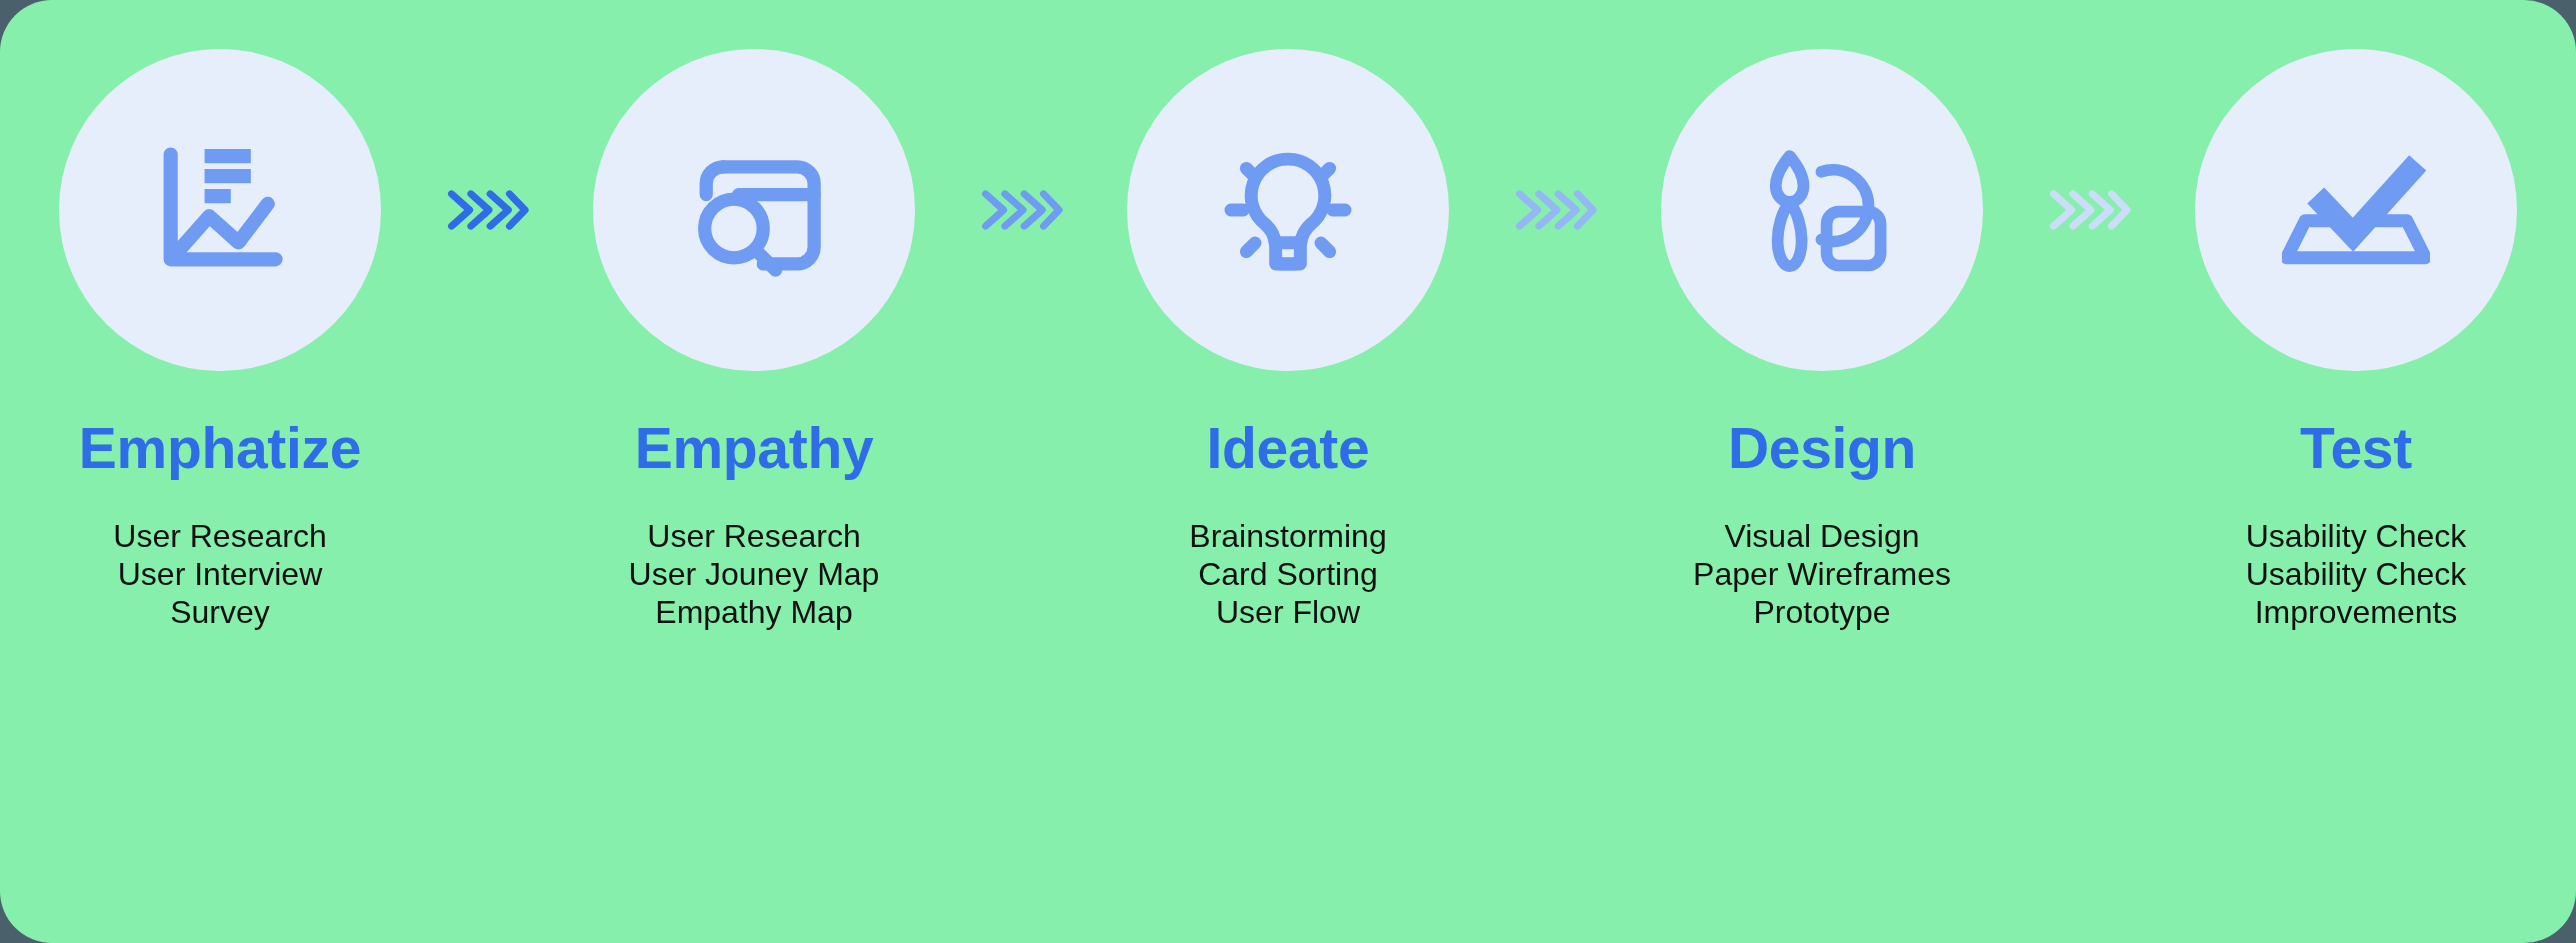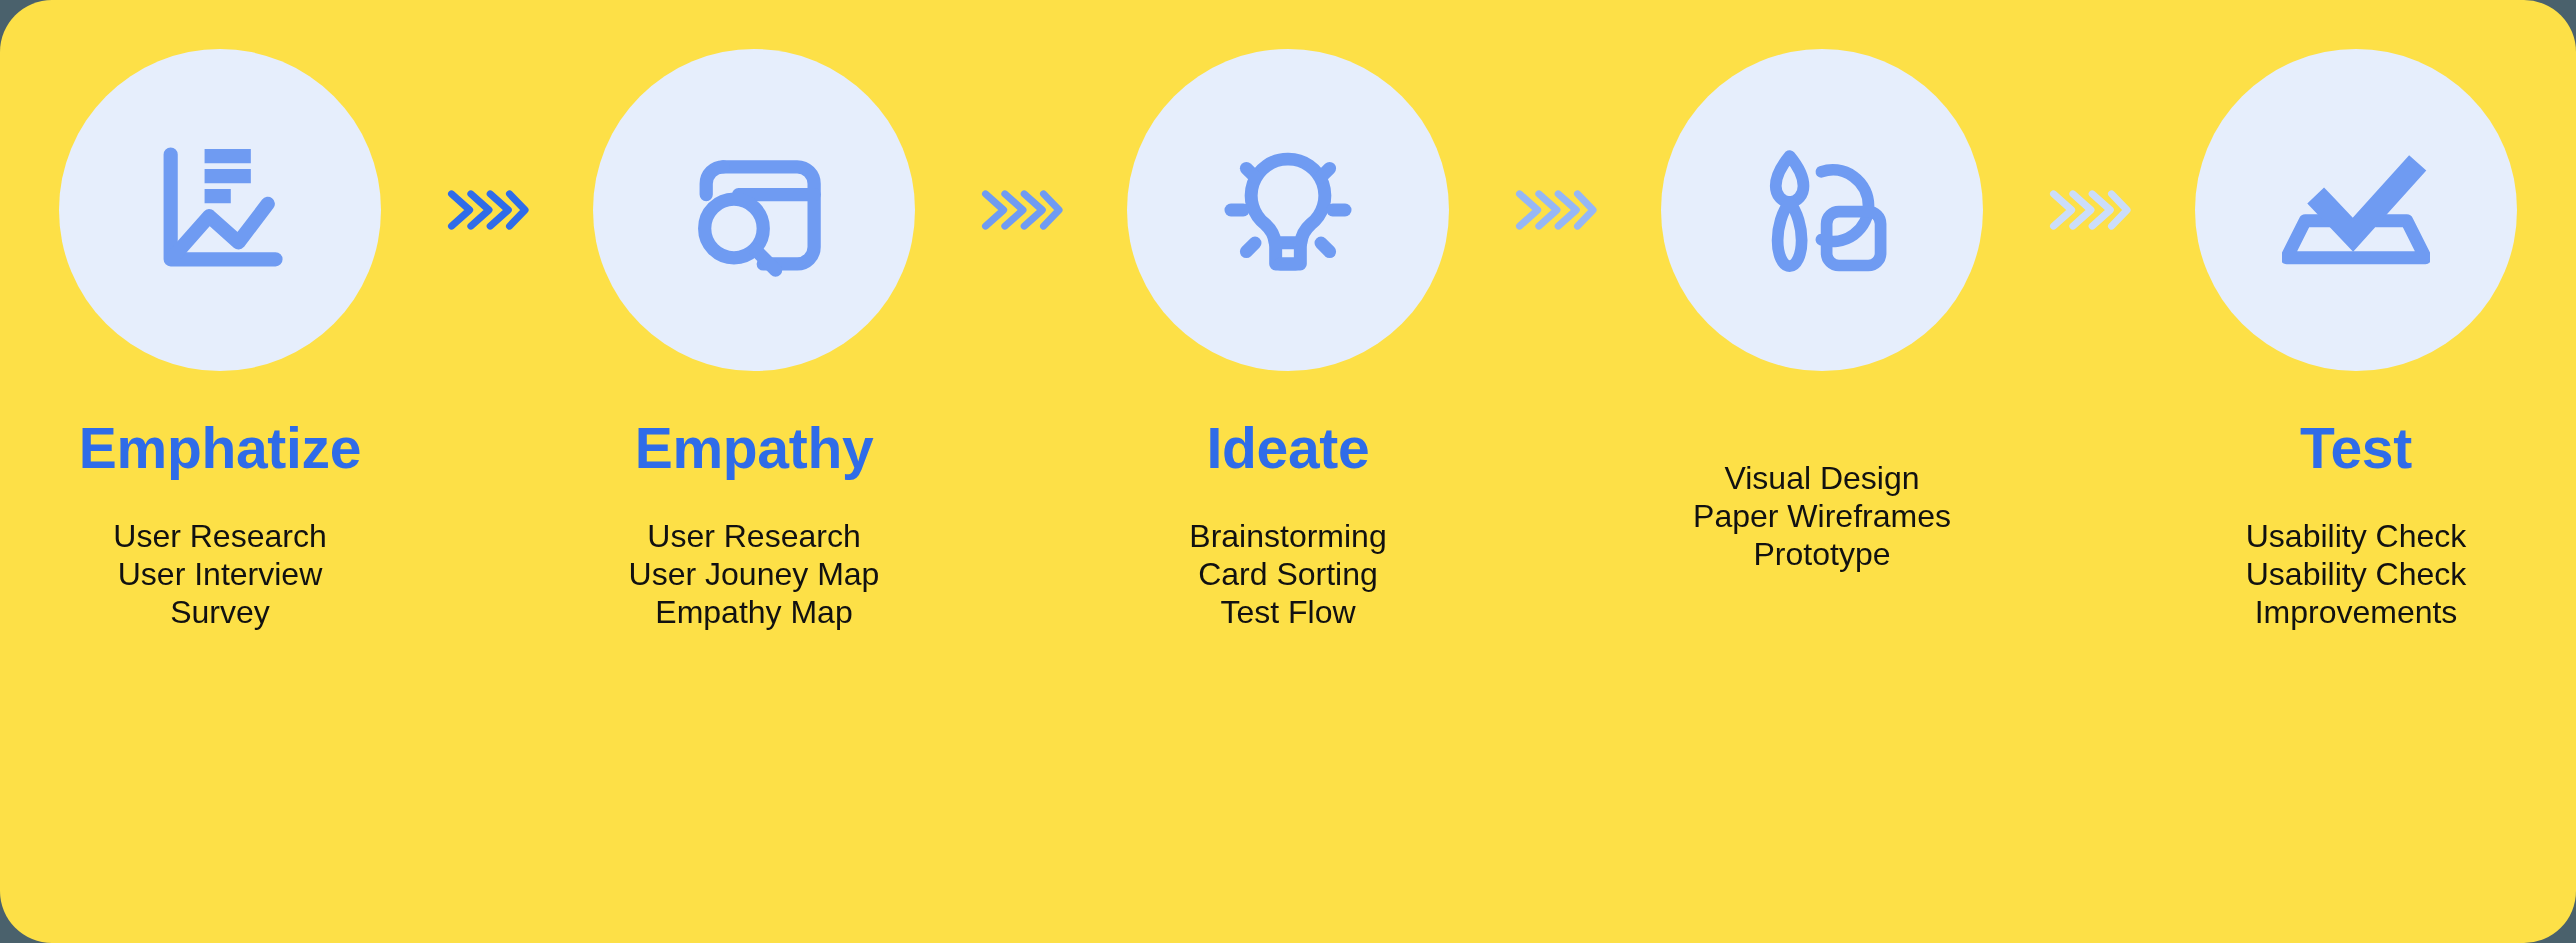--- a/index.html
+++ b/index.html
@@ -9,21 +9,21 @@
     height: 943px;
     background: #4a616c;
     font-family: "Liberation Sans", sans-serif;
   }
 
   #card {
     position: absolute;
     left: 0; top: 0;
     width: 2576px;
     height: 943px;
-    background: #fde047;
+    background: #86efac;
     border-radius: 52px;
     overflow: hidden;
   }
 
   #flow {
     position: absolute;
     left: 0;
     top: 0;
     width: 2576px;
     height: 943px;
@@ -190,21 +190,21 @@
                 <path d="M34.7 34.7 L37.5 37.5"></path>
               </g>
             </svg>
           </span>
         </div>
       </div>
       <div class="stage-title">Ideate</div>
       <div class="items">
         <div class="item">Brainstorming</div>
         <div class="item">Card Sorting</div>
-        <div class="item">Test Flow</div>
+        <div class="item">User Flow</div>
       </div>
     </div>
 
     <div class="arrows">
       <svg width="84" height="58" viewBox="0 0 130 90" fill="none">
         <g stroke="#96b7f5" stroke-width="11" stroke-linecap="round" stroke-linejoin="round">
           <path d="M10 20 L38 45 L10 70"></path>
           <path d="M40 20 L68 45 L40 70"></path>
           <path d="M70 20 L98 45 L70 70"></path>
           <path d="M100 20 L124 45 L100 70"></path>
@@ -218,20 +218,21 @@
           <span>
             <svg width="148" height="148" viewBox="0 0 48 48" fill="none">
               <path d="M13.5 6.5 C10.6 10 9 13.2 9 16.2 C9 19.2 11 21.4 13.5 21.4 C16 21.4 18 19.2 18 16.2 C18 13.2 16.4 10 13.5 6.5 Z" stroke="#6f9bf2" stroke-width="3.8" stroke-linejoin="round"></path>
               <path d="M13.5 21.4 C11 24.6 9.6 29.6 9.6 33.8 C9.6 38.6 11.3 42.2 13.5 42.2 C15.7 42.2 17.4 38.6 17.4 33.8 C17.4 29.6 16 24.6 13.5 21.4 Z" stroke="#6f9bf2" stroke-width="3.8" stroke-linejoin="round"></path>
               <path d="M23.8 11.6 A11.6 11.6 0 1 1 23.8 33.6" stroke="#6f9bf2" stroke-width="3.8" stroke-linecap="round"></path>
               <rect x="25.5" y="24.5" width="17.5" height="17.5" rx="4" stroke="#6f9bf2" stroke-width="3.8"></rect>
             </svg>
           </span>
         </div>
       </div>
+      <div class="stage-title">Design</div>
       <div class="items">
         <div class="item">Visual Design</div>
         <div class="item">Paper Wireframes</div>
         <div class="item">Prototype</div>
       </div>
     </div>
 
     <div class="arrows">
       <svg width="84" height="58" viewBox="0 0 130 90" fill="none">
         <g stroke="#cbddfa" stroke-width="11" stroke-linecap="round" stroke-linejoin="round">

